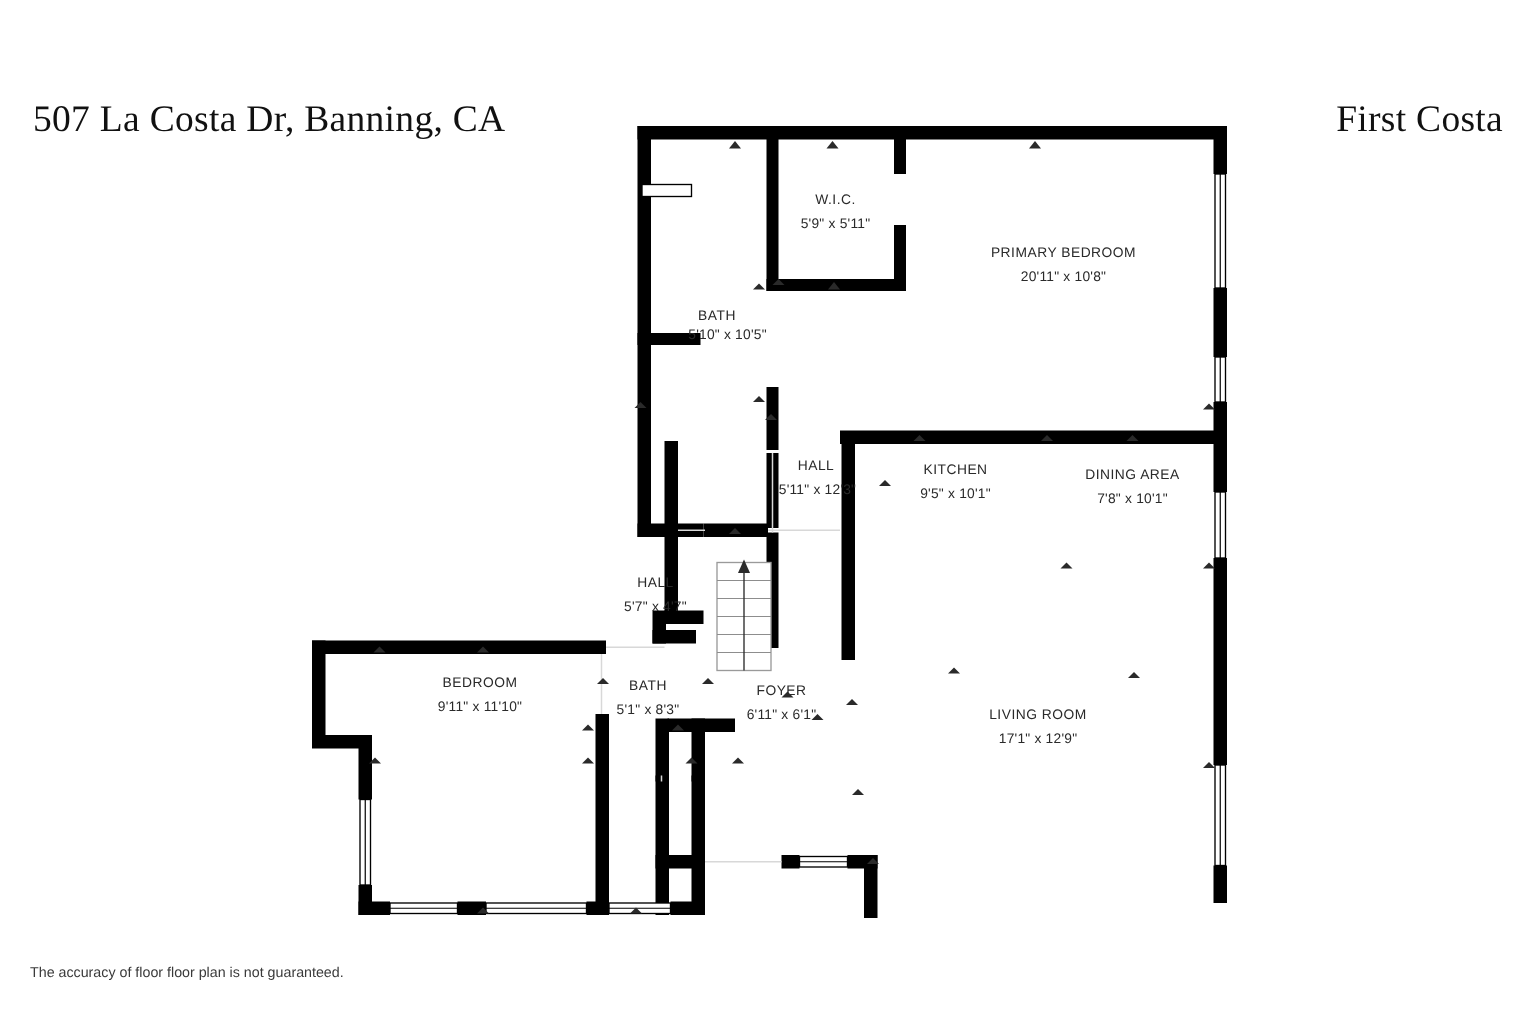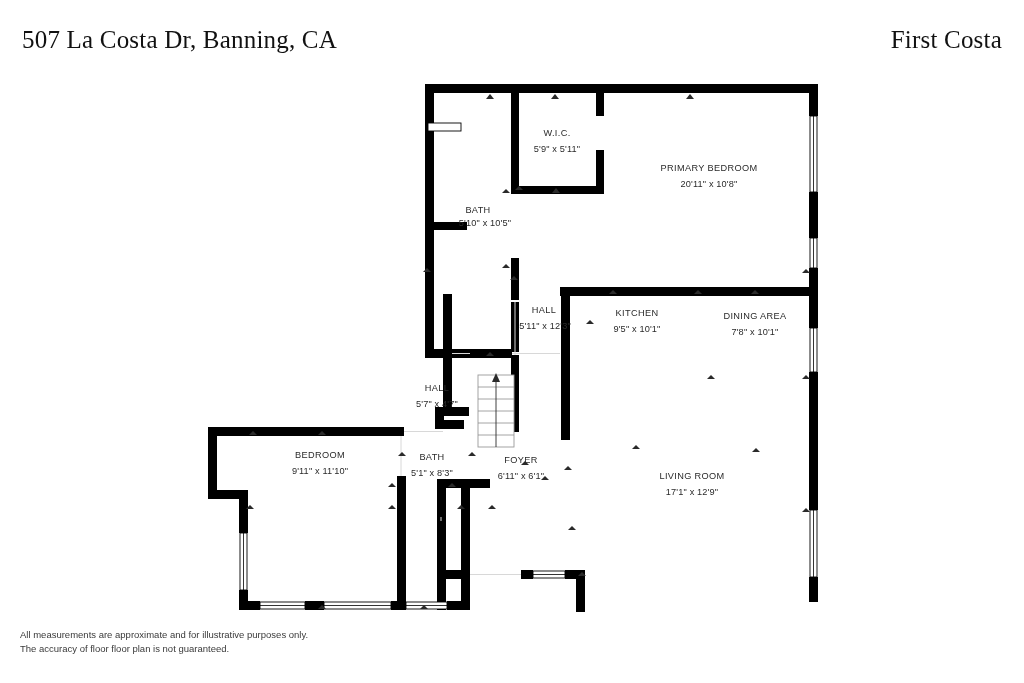--- a/index.html
+++ b/index.html
@@ -30,20 +30,21 @@
     display: flex;
     align-items: baseline;
     justify-content: space-between;
   }
   .header-title {
     font-family: "Liberation Serif", serif;
     font-size: 25px;
     letter-spacing: 0.2px;
     color: #111111;
     white-space: nowrap;
+    margin-top: 40px;
   }
   .header-floor {
     font-family: "Liberation Serif", serif;
     font-size: 25px;
     letter-spacing: 0.2px;
     color: #111111;
     white-space: nowrap;
   }
   .plan-wrap {
     position: absolute;
@@ -327,17 +328,16 @@
 
         <text class="room-name" x="692" y="417">LIVING ROOM</text>
         <text class="room-dim" x="692" y="433">17'1" x 12'9"</text>
 
       </g>
 
     </svg>
   </div>
 
   <div class="footer">
-    <div>All measurements are approximate and for illustrative purposes only.</div>
     <div>The accuracy of floor floor plan is not guaranteed.</div>
   </div>
 
 </div>
 
 </body></html>

